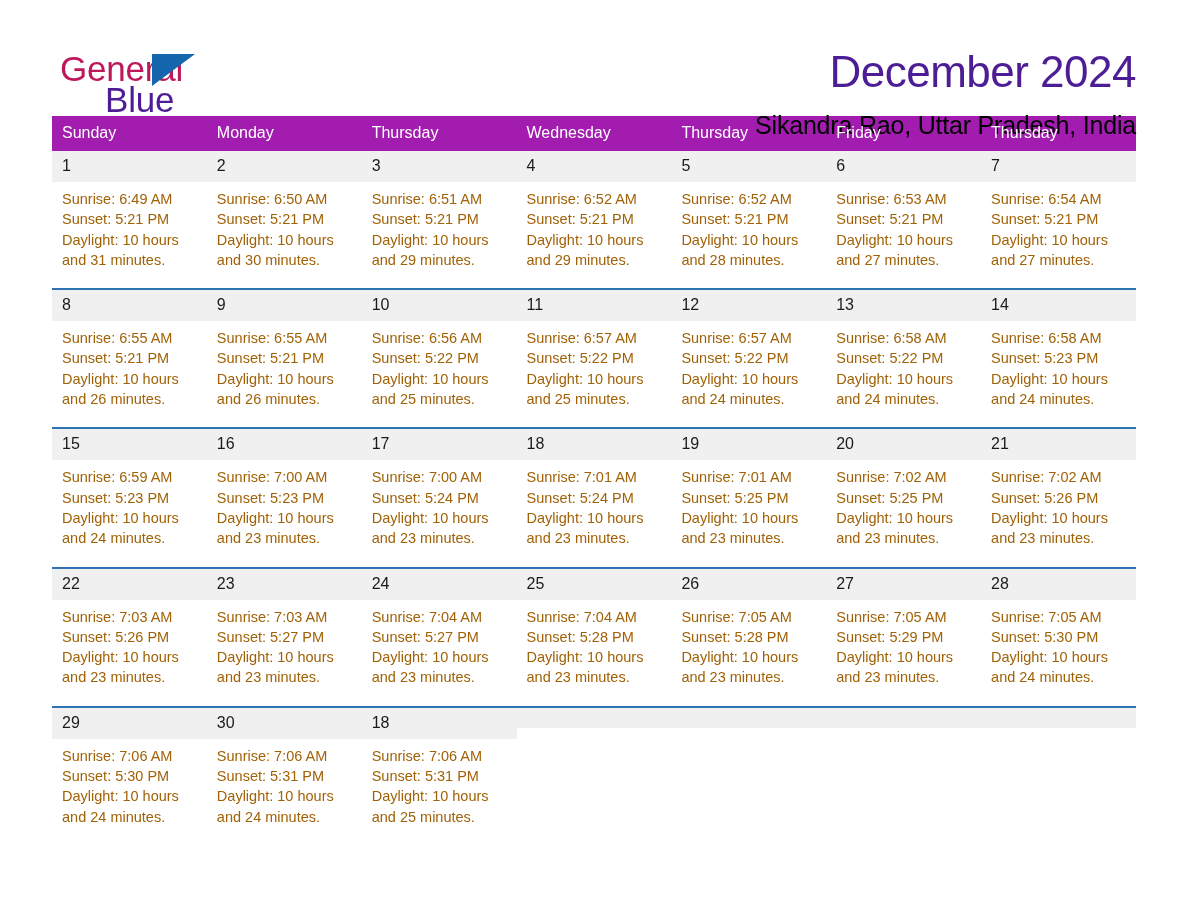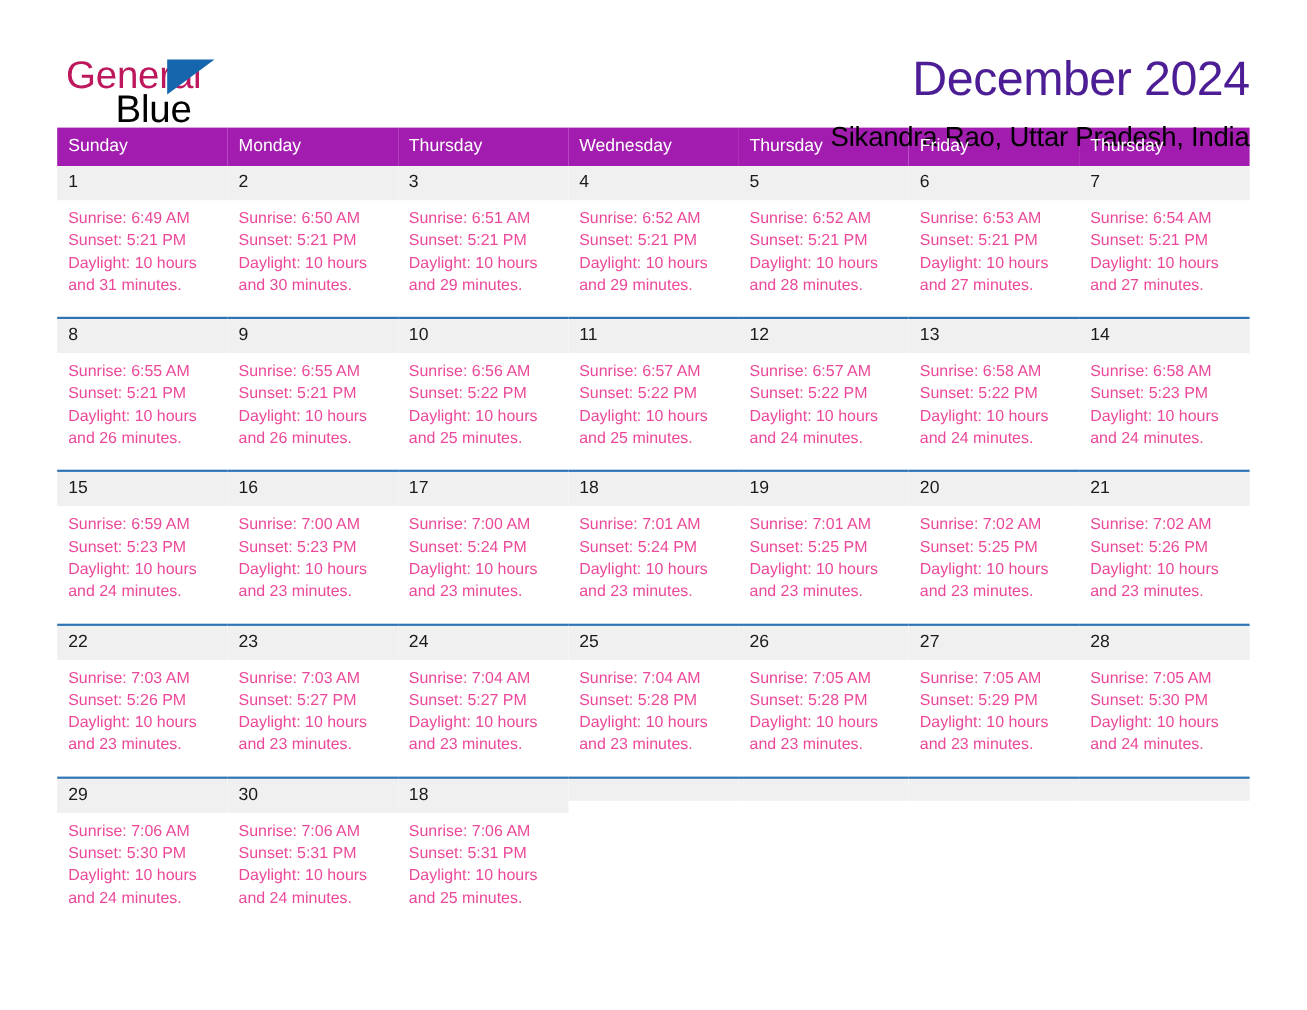--- a/index.html
+++ b/index.html
@@ -55,21 +55,21 @@
     height: 0;
     border-left: 43px solid #1566ad;
     border-bottom: 32px solid transparent;
   }
   .brand-blue {
     position: absolute;
     left: 53px;
     top: 35px;
     font-size: 35px;
     line-height: 38px;
-    color: #000000;
+    color: #4c1d95;
     letter-spacing: -0.2px;
     font-weight: 400;
   }
   .titles {
     text-align: right;
     flex: 1 1 auto;
     padding-top: 0px;
   }
   .month-title {
     font-size: 44px;
@@ -124,21 +124,21 @@
     padding: 5px 0 6px 10px;
     min-height: 20px;
     box-sizing: border-box;
   }
   .daynum.empty { color: transparent; }
 
   .details {
     padding: 7px 10px 18px 10px;
     font-size: 14.5px;
     line-height: 20.3px;
-    color: #ec4899;
+    color: #a16207;
   }
   .details div { white-space: nowrap; }
   .cell-empty .details { visibility: hidden; }
 </style>
 </head>
 <body>
 
 <div class="page">
 
   <div class="header">

